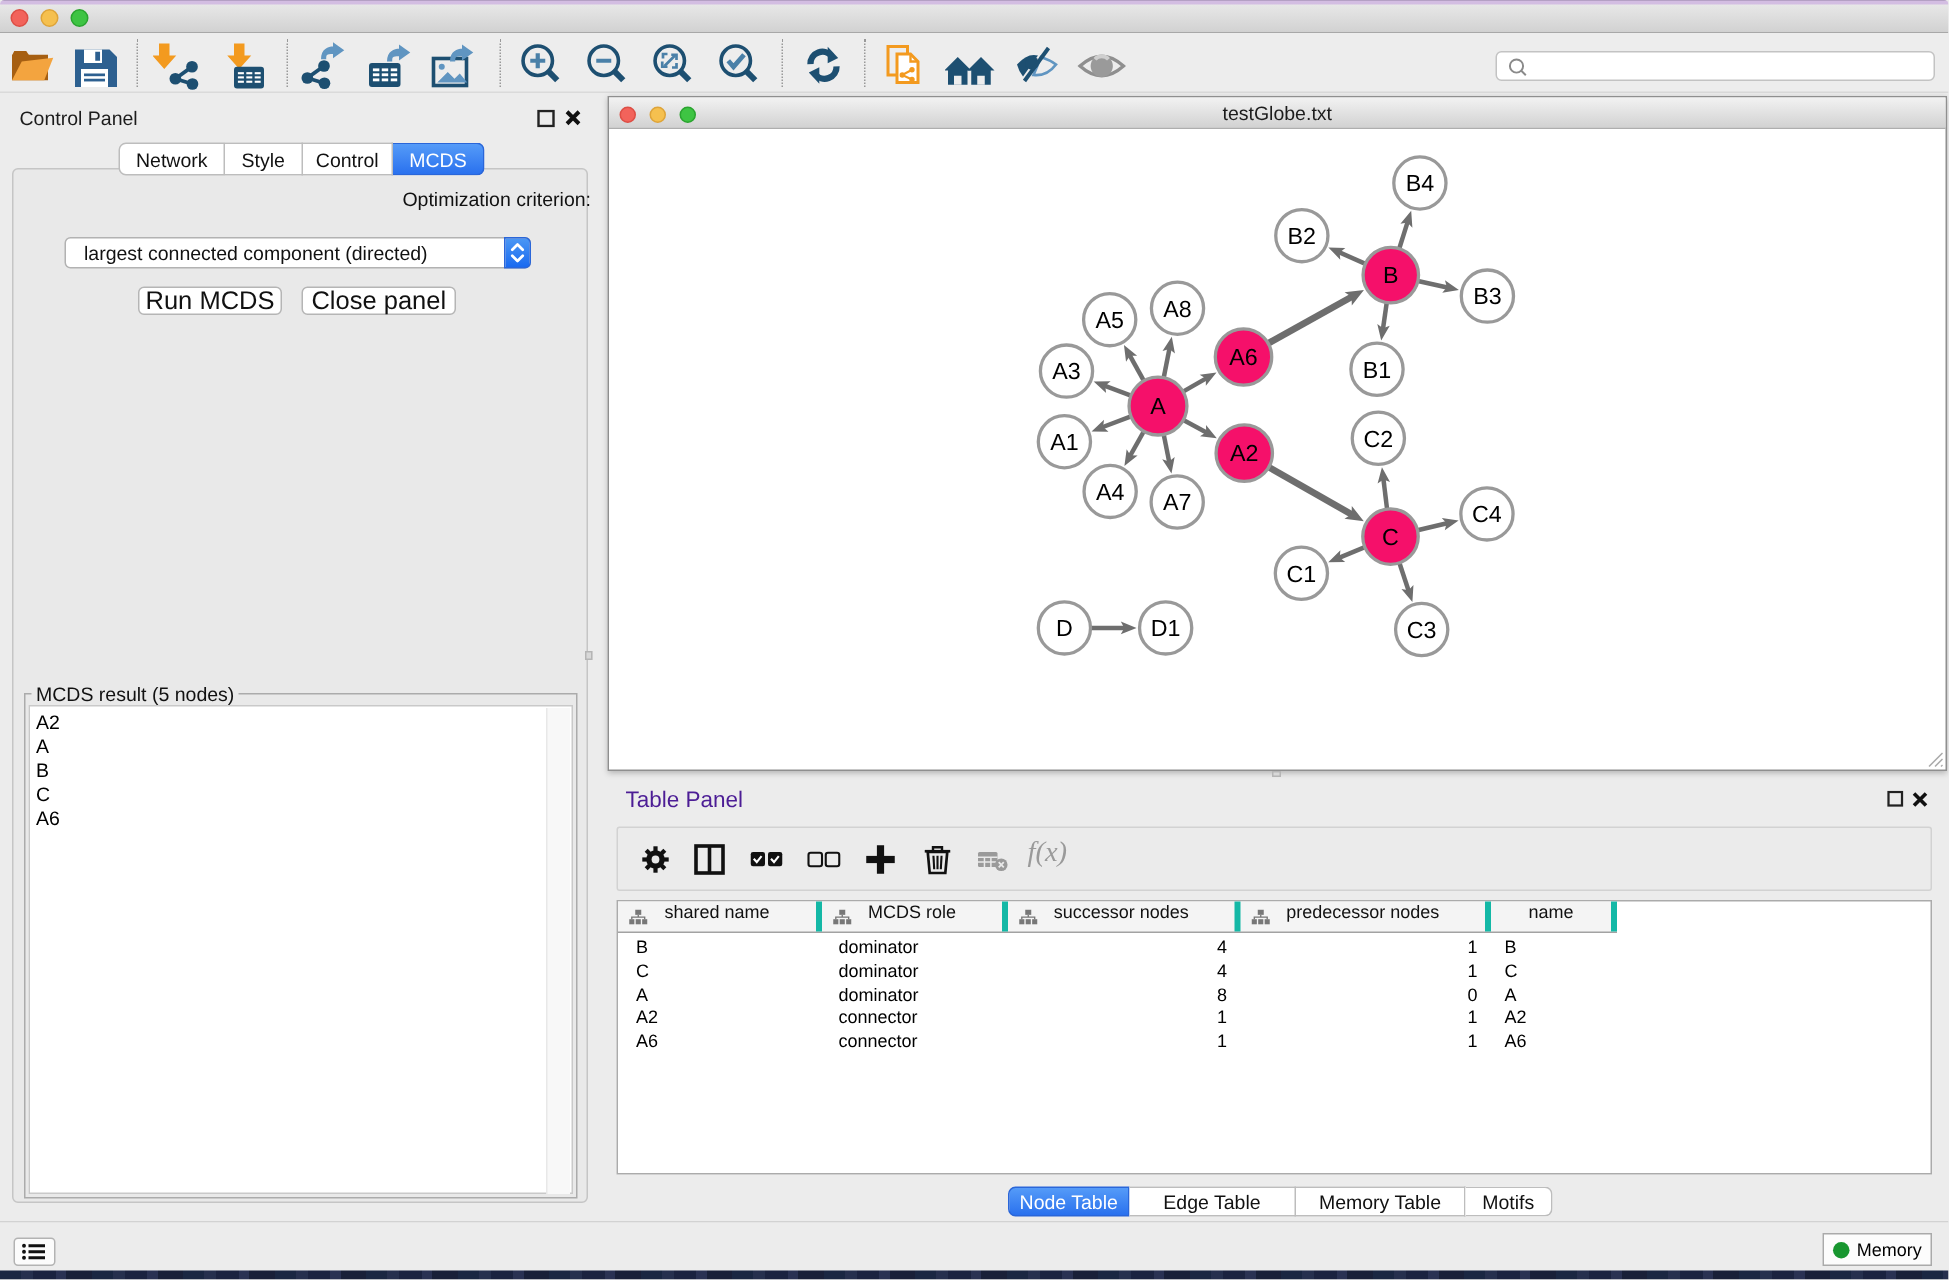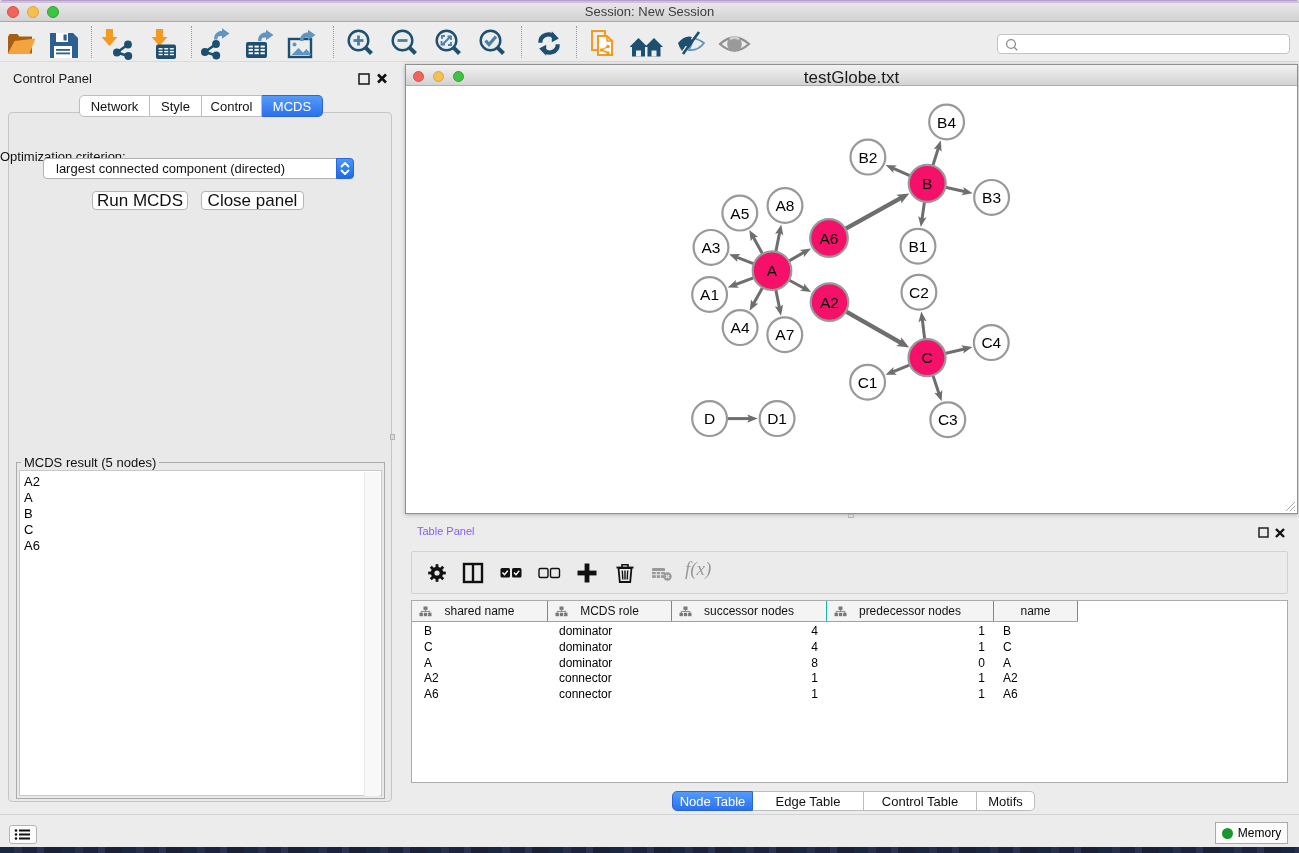--- a/index.html
+++ b/index.html
@@ -26,21 +26,21 @@
 #cp-title{position:absolute;left:13px;top:71px;font-size:13px;color:#1c1c1c}
 #cp-inner{position:absolute;left:8px;top:112px;width:384px;height:690px;
  background:#e9e9e9;border:1px solid #c5c5c5;border-radius:4px}
 .tabs{position:absolute;display:flex;font-size:13px;z-index:5}
 .tab{background:#fff;border:1px solid #bdbdbd;border-left:none;color:#111;
  display:flex;align-items:center;justify-content:center;height:22px}
 .tab.first{border-left:1px solid #bdbdbd;border-radius:5px 0 0 5px}
 .tab.last{border-radius:0 5px 5px 0}
 .tab.sel{background:linear-gradient(#559bf8,#2a71ee);color:#fff;border-color:#2a66d9}
 #cp-tabs{left:79px;top:95px}
-#opt-label{position:absolute;left:0;top:149px;width:394px;text-align:left;font-size:13px;color:#111}
+#opt-label{position:absolute;left:0;top:125px;width:394px;text-align:right;font-size:13px;color:#111}
 #dropdown{position:absolute;left:43px;top:158px;width:311px;height:21px;background:#fff;
  border:1px solid #b2b2b2;border-radius:4px;font-size:13px;color:#111;line-height:19px;padding-left:12px}
 #dd-step{position:absolute;right:-1px;top:-1px;width:18px;height:21px;border-radius:0 4px 4px 0;
  background:linear-gradient(#4b97f4,#1a6af0);border:1px solid #2a66d9}
 .btn{position:absolute;height:19px;background:#fff;border:1px solid #b5b5b5;border-radius:4px;
  font-size:17px;color:#111;text-align:center;line-height:17px}
 #btn-run{left:92px;top:191px;width:96px}
 #btn-close{left:201px;top:191px;width:103px}
 #mcds-group{position:absolute;left:16px;top:462px;width:369px;height:337px;border:1px solid #ababab}
 #mcds-label{position:absolute;left:4px;top:-8px;background:#e9e9e9;padding:0 3px;font-size:13px;color:#111}
@@ -48,30 +48,30 @@
  border:1px solid #c9c9c9;font-size:13px;color:#000;padding:3px 0 0 4px;line-height:16px}
 #mcds-scroll{position:absolute;right:1px;top:1px;width:16px;height:324px;background:#f8f8f8;border-left:1px solid #e8e8e8}
 
 #netwin{position:absolute;left:405px;top:64px;width:893px;height:450px;background:#fff;
  border:1px solid #8f8f8f;box-shadow:0 1px 4px rgba(0,0,0,.25)}
 #nw-title{position:absolute;left:0;top:0;width:100%;height:21px;
  background:linear-gradient(#f2f2f2,#d2d2d2);border-bottom:1px solid #aeaeae}
 #nw-title .t1{left:7px;top:6px;width:11px;height:11px;background:#f2635b;border:1px solid #dd4e45}
 #nw-title .t2{left:27px;top:6px;width:11px;height:11px;background:#f5c04f;border:1px solid #dea439}
 #nw-title .t3{left:47px;top:6px;width:11px;height:11px;background:#3ec443;border:1px solid #2aa42f}
-#nw-text{position:absolute;top:3px;width:100%;text-align:center;font-size:17px;color:#1c1c1c}
+#nw-text{position:absolute;top:3px;width:100%;text-align:center;font-size:13px;color:#1c1c1c}
 .graph{position:absolute;left:0px;top:21px}
 
-#tp-title{position:absolute;left:417px;top:525px;font-size:11px;color:#8b5cf6}
+#tp-title{position:absolute;left:417px;top:525px;font-size:15px;color:#4c1d95}
 #tp-toolbar{position:absolute;left:411px;top:551px;width:877px;height:43px;background:#ebebeb;
  border:1px solid #d2d2d2;border-radius:2px}
 #tp-table{position:absolute;left:411px;top:600px;width:877px;height:183px;background:#fff;border:1px solid #ababab}
 #tp-header{position:absolute;left:0;top:0;width:666px;height:21px;background:#f4f4f4;
  border-bottom:1px solid #a2a2a2;font-size:12px;color:#111}
-.hcell{position:absolute;top:0;height:20px;border-right:1px solid #14b8a6;display:flex;align-items:center;justify-content:center}
+.hcell{position:absolute;top:0;height:20px;border-right:4px solid #14b8a6;display:flex;align-items:flex-start;justify-content:center}
 .trow{position:absolute;font-size:12px;color:#000;height:16px;line-height:16px}
 .tc{position:absolute;top:0}
 #tp-tabs{left:672px;top:791px}
 #tp-tabs .tab{height:20px}
 
 #divline{position:absolute;left:0;top:814px;width:1299px;height:0;border-top:1px solid #d2d2d2}
 #statusbar{position:absolute;left:0;top:815px;width:1299px;height:32px;background:#ececec}
 #listbtn{position:absolute;left:9px;top:825px;width:28px;height:19px;background:#fcfcfc;
  border:1px solid #b3b3b3;border-radius:3px}
 #membtn{position:absolute;left:1215px;top:822px;width:73px;height:22px;background:#fcfcfc;
@@ -79,21 +79,20 @@
 #memdot{width:11px;height:11px;border-radius:50%;background:#18962f}
 #navy{position:absolute;left:0;top:847px;width:1299px;height:6px;
  background:repeating-linear-gradient(90deg,#1a2742 0 14px,#26304e 14px 22px,#1b2340 22px 37px,#2a3253 37px 44px,#192038 44px 61px)}
 .handle{position:absolute;background:#d8d8d8;border:1px solid #b5b5b5}
 </style></head><body>
 <div id="titlebar">
     <div id="purpletop"></div>
 <div class="tl t1"></div>
     <div class="tl t2"></div>
     <div class="tl t3"></div>
-<div id="titletext">Session: New Session</div>
   </div>
 
 <div id="toolbar">
 <div class="sep" style="left:91px"></div>
     <div class="sep" style="left:191px"></div>
 <div class="sep" style="left:333px"></div>
     <div class="sep" style="left:521px"></div>
 <div class="sep" style="left:576px"></div>
 <svg class="ticon" style="left:4px" width="34" height="34" viewBox="0 0 34 34">
       <path d="M4 10 l1.5-3 h8 l2 3 Z" fill="#a65f12"></path>
@@ -476,21 +475,21 @@
       <span class="tc" style="left:12px">A6</span>
       <span class="tc" style="left:147px">connector</span>
       <span class="tc" style="left:260px;width:146px;text-align:right">1</span>
       <span class="tc" style="left:415px;width:158px;text-align:right">1</span>
       <span class="tc" style="left:591px">A6</span>
     </div>
   </div>
 <div class="tabs" id="tp-tabs">
     <div class="tab first sel" style="width:81px">Node Table</div>
     <div class="tab" style="width:111px">Edge Table</div>
-    <div class="tab" style="width:113px">Control Table</div>
+    <div class="tab" style="width:113px">Memory Table</div>
     <div class="tab last" style="width:58px">Motifs</div>
   </div>
 <div id="divline"></div>
 <div id="statusbar"></div>
 <div id="listbtn"><svg width="26" height="17" viewBox="0 0 26 17">
       <circle cx="6" cy="4.5" r="1.3" fill="#111"></circle>
       <rect x="9" y="3.5" width="11" height="2" fill="#111"></rect>
       <circle cx="6" cy="8.5" r="1.3" fill="#111"></circle>
       <rect x="9" y="7.5" width="11" height="2" fill="#111"></rect>
       <circle cx="6" cy="12.5" r="1.3" fill="#111"></circle>

